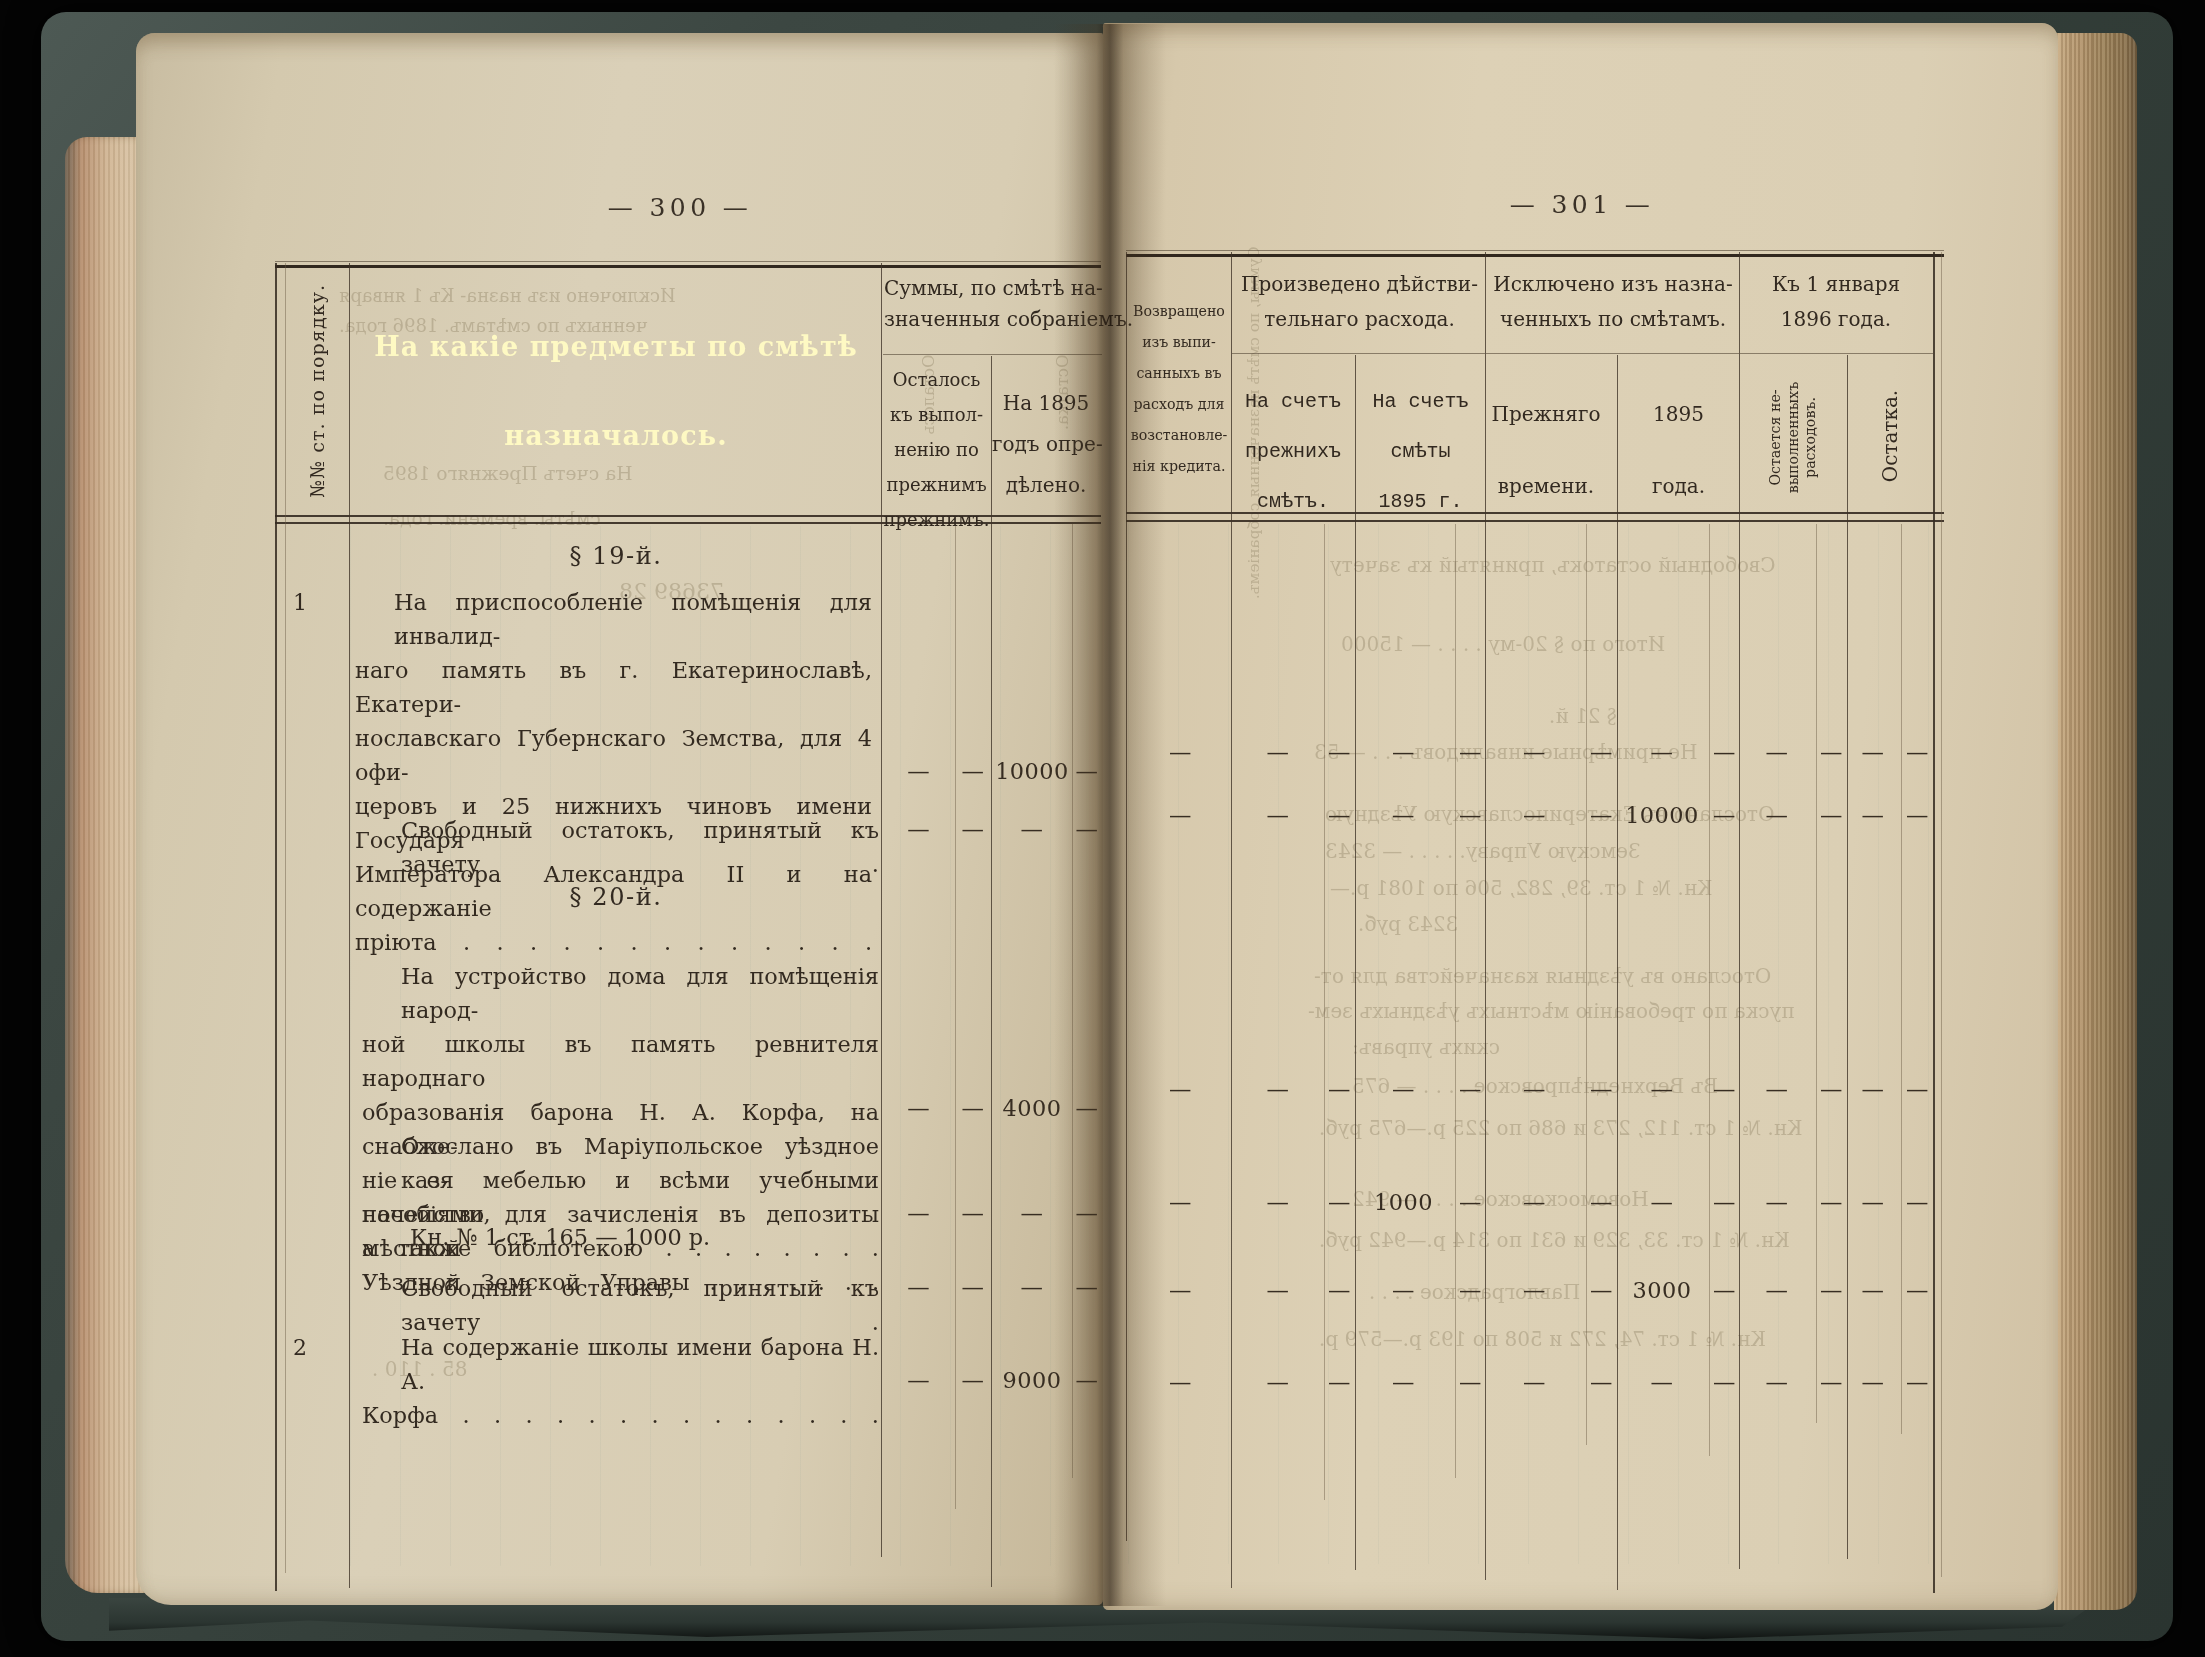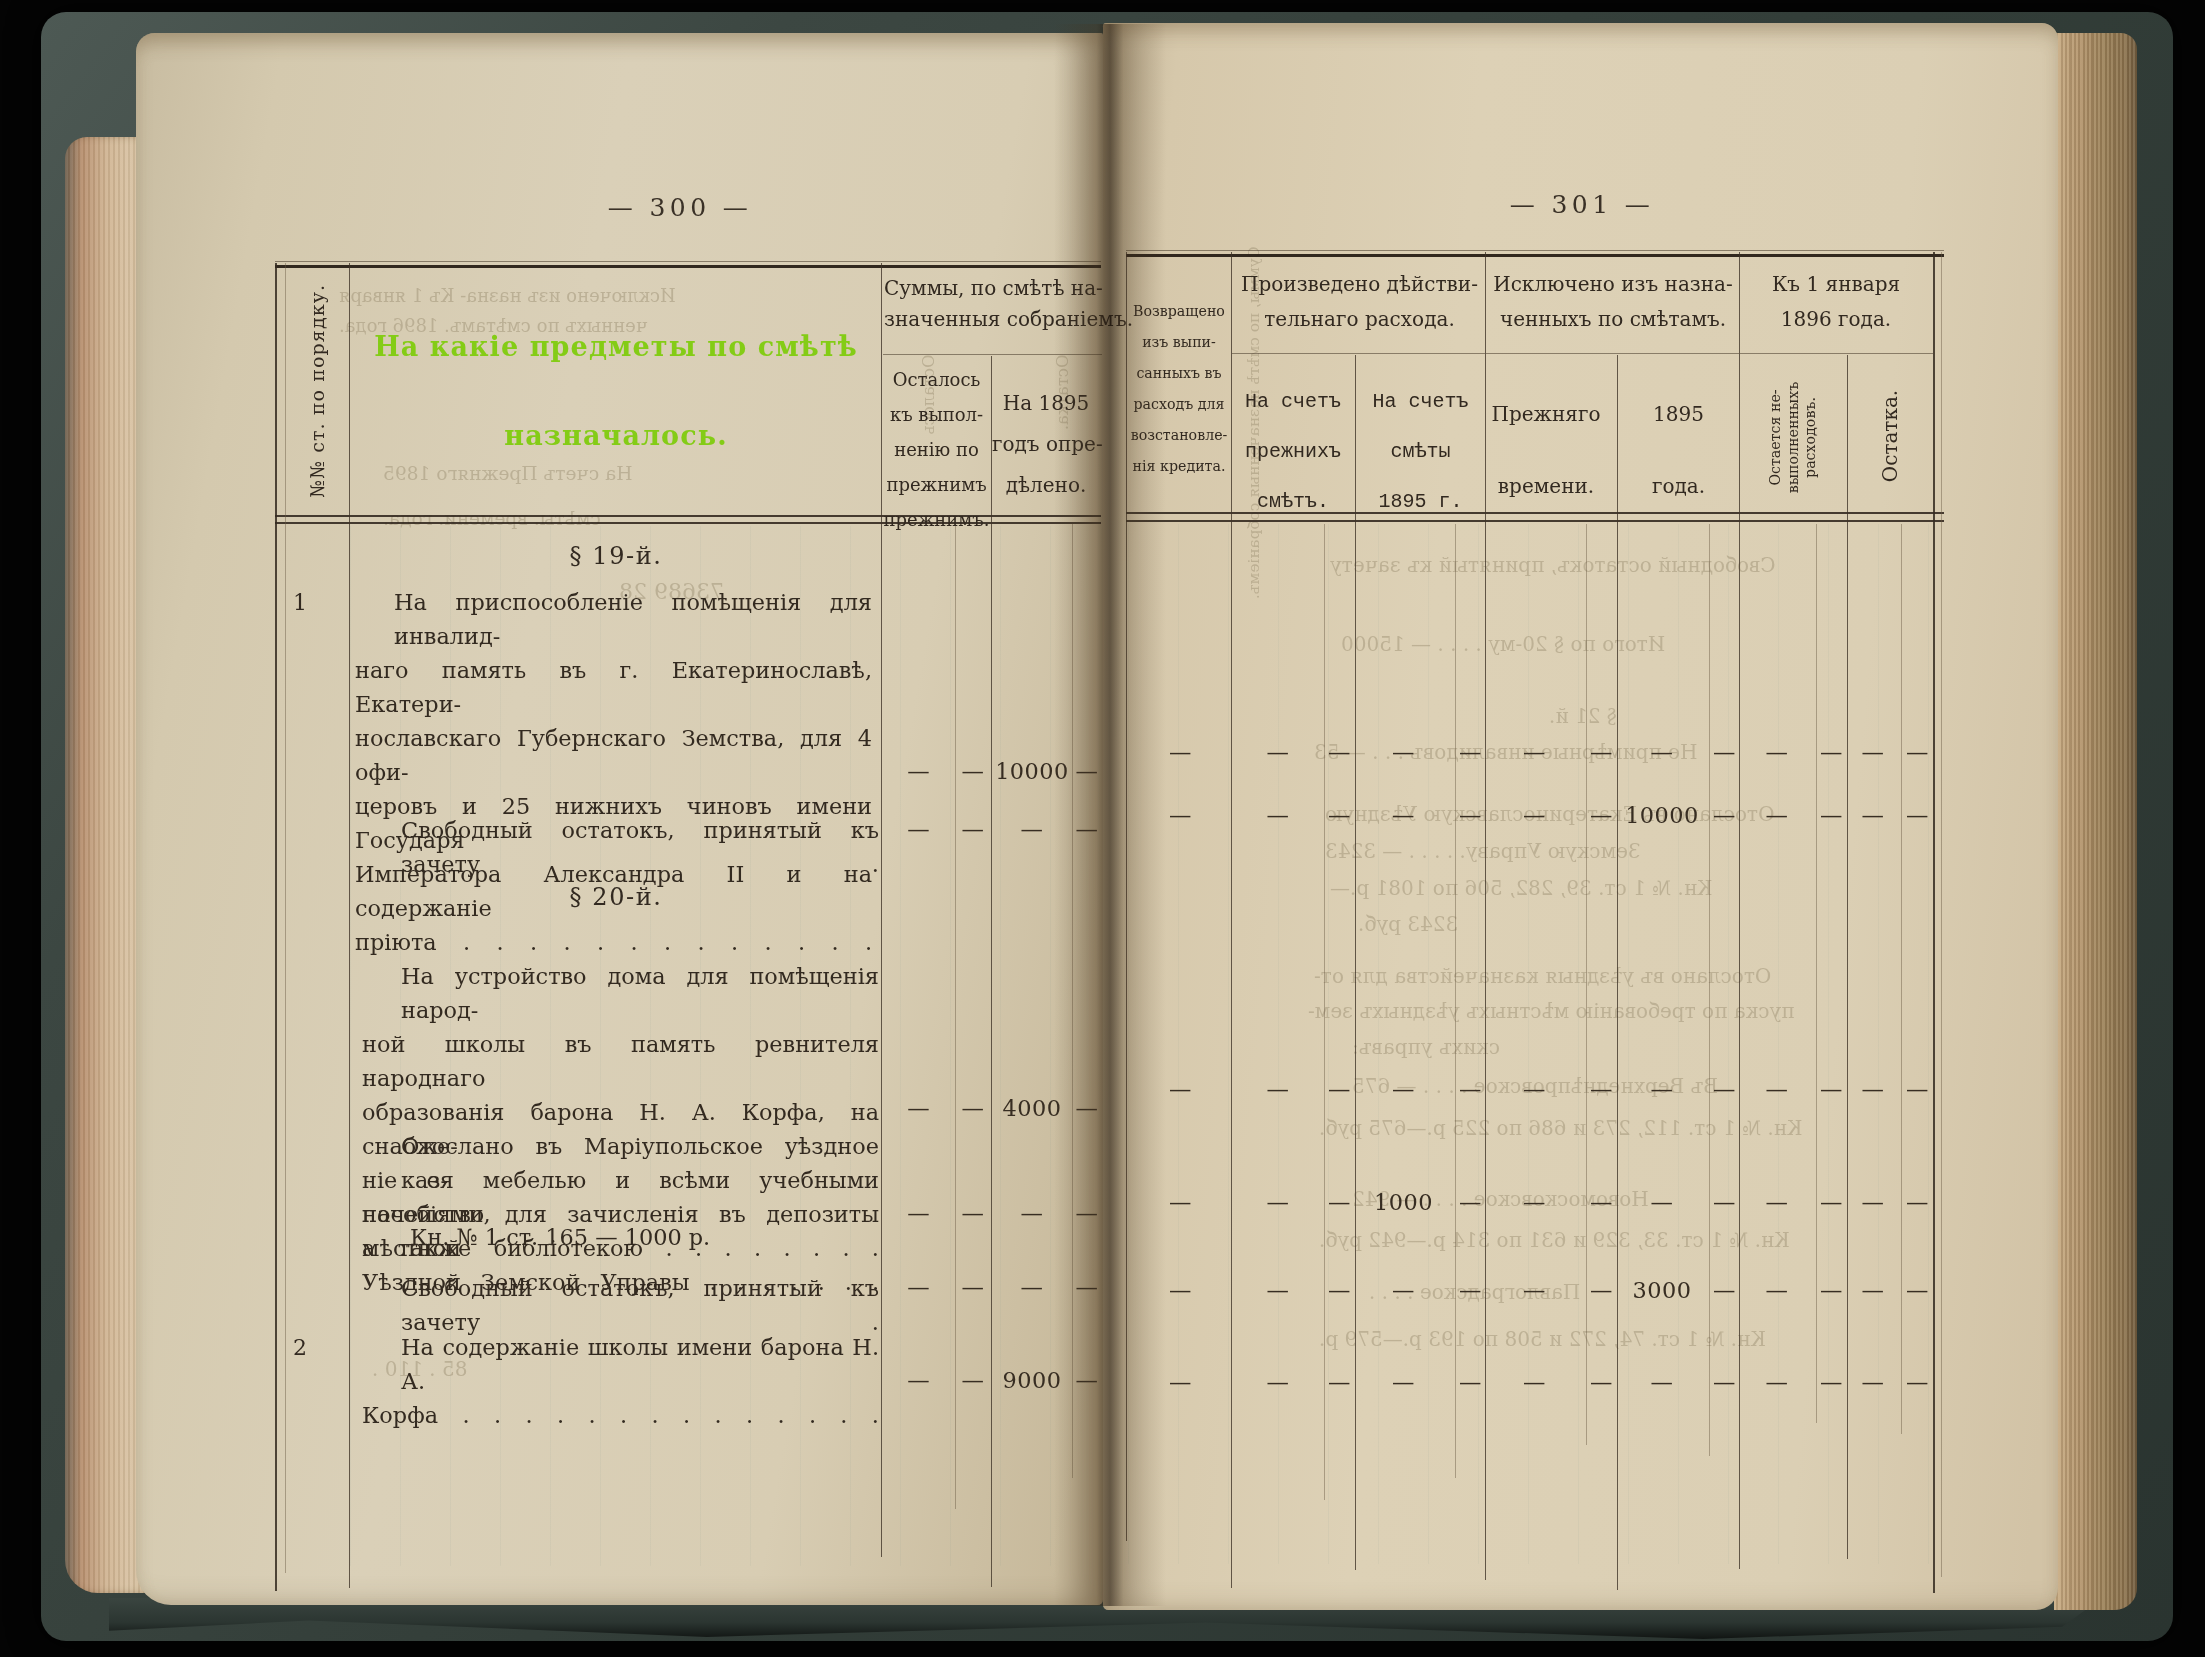--- a/index.html
+++ b/index.html
@@ -41,21 +41,21 @@
   .hl{background:rgba(48,38,28,.88);height:1.6px;}
   .hl.heavy{height:3.3px;background:rgba(40,31,22,.95);}
   .hl.soft{background:rgba(70,56,40,.55);height:1.1px;}
   .vl{width:1.1px;background:rgba(62,50,38,.78);}
   .vl.strong{width:1.6px;background:rgba(52,42,32,.85);}
   .vl.thin{width:1.1px;background:rgba(105,88,66,.45);}
   
   .t{position:absolute;color:#322920;white-space:nowrap;}
   .c{text-align:center;}
   .pagenum{font-size:25px;letter-spacing:4.4px;color:#3a3127;}
-  .h-big{font-size:27px;font-weight:bold;letter-spacing:1.1px;color:#84cc16;}
+  .h-big{font-size:27px;font-weight:bold;letter-spacing:1.1px;color:#fef9c3;}
   .h-med{font-size:20px;}
   .h-sm{font-size:18px;line-height:35px;}
   .h-yr{font-size:20px;line-height:41px;}
   .h-xs{font-size:14.2px;line-height:31px;}
   .h-2l{font-size:20px;line-height:72px;}
   .h-3l{font-size:20px;line-height:50px;font-family:Liberation Mono, monospace;}
   .rot{transform:rotate(-90deg);}
   .sec{font-size:24px;letter-spacing:1.6px;}
   .para{position:absolute;color:#332a20;}
   .pline{display:block;font-size:22.4px;line-height:34px;text-align:justify;text-align-last:justify;}

